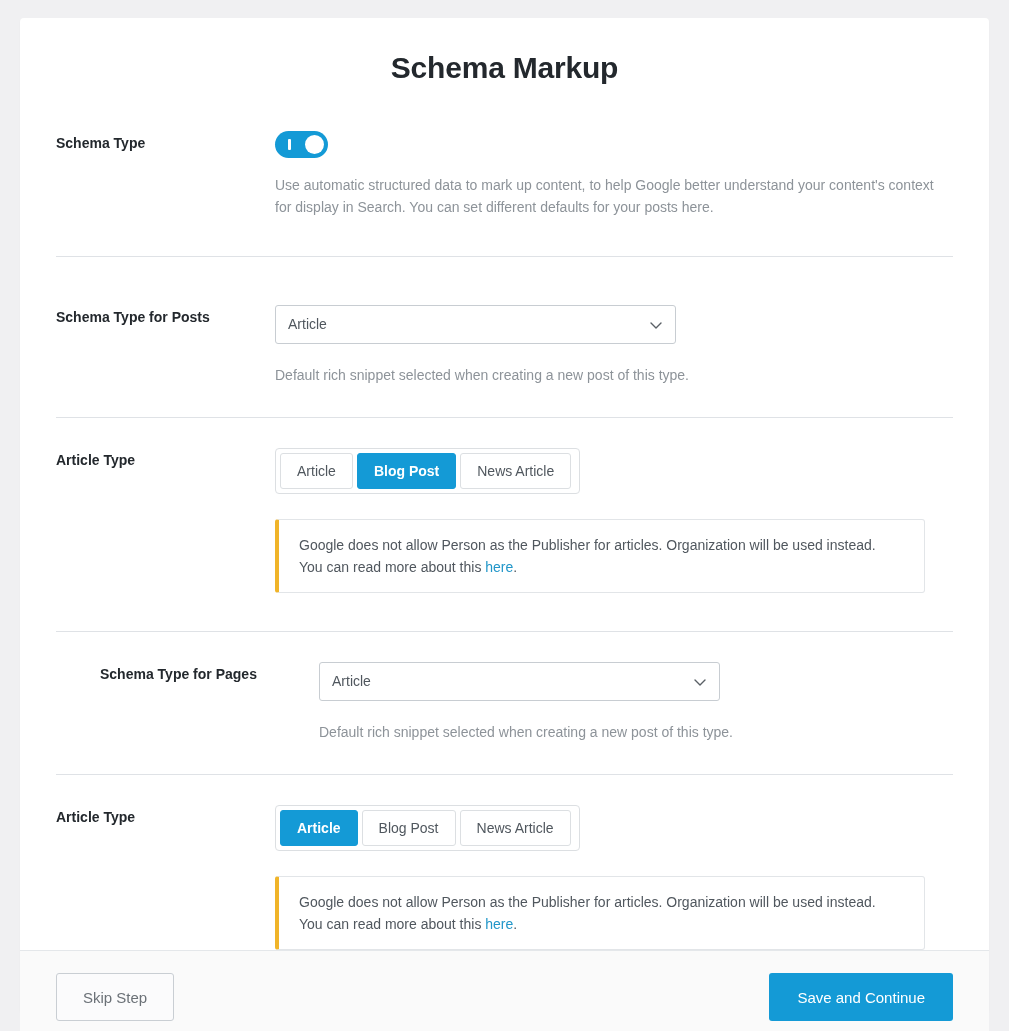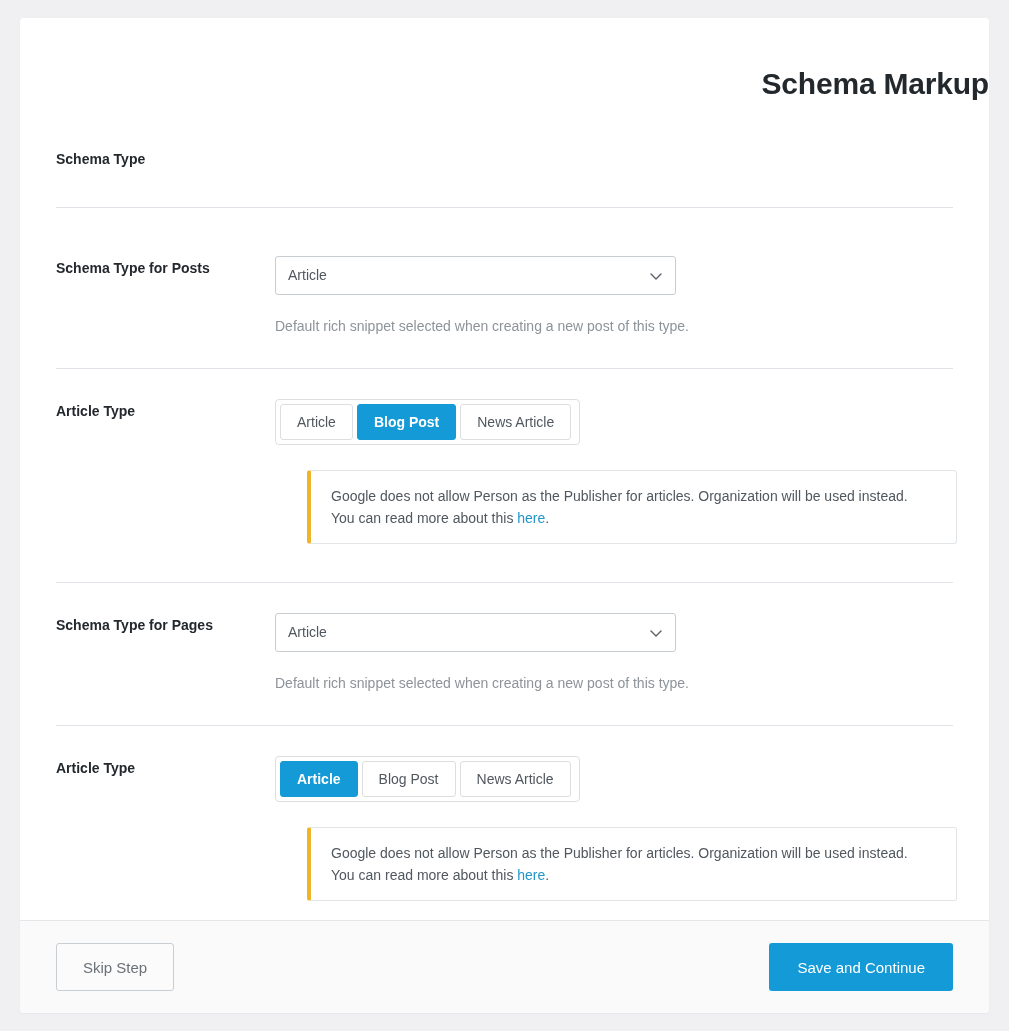--- a/index.html
+++ b/index.html
@@ -30,22 +30,22 @@
   }
 
   .card-body {
     flex: 1 1 auto;
     padding: 0 0 0 0;
     position: relative;
   }
 
   
   .header {
-    padding-top: 46px;
-    text-align: right;
+    padding-top: 30px;
+    text-align: center;
   }
   .page-title {
     font-size: 30px;
     font-weight: bold;
     color: #23282d;
     letter-spacing: -0.2px;
     margin: 0;
     line-height: 40px;
   }
   .page-subtitle {
@@ -186,21 +186,20 @@
 
   
   .notice {
     border: 1px solid #e2e5e8;
     border-left: 4px solid #f0b429;
     border-radius: 3px;
     background: #ffffff;
     padding: 14px 34px 14px 20px;
     width: 650px;
     box-sizing: border-box;
-    margin-left: 32px;
   }
   .notice-text {
     font-size: 14px;
     color: #50575e;
     line-height: 22px;
     margin: 0;
   }
   .notice-link {
     color: #2196c9;
     text-decoration: none;
@@ -249,20 +248,27 @@
 
 <div class="card">
   <div class="card-body">
 
     <div class="header">
       <div class="page-title">Schema Markup</div>
     </div>
 
     <div class="row" style="margin-top:43px;">
       <div class="row-label">Schema Type</div>
+      <div class="row-control">
+        <div class="toggle">
+          <span class="bar"></span>
+          <span class="knob"></span>
+        </div>
+        <div class="help-text" style="margin-top:16px;">Use automatic structured data to mark up content, to help Google better understand your content's context for display in Search. You can set different defaults for your posts here.</div>
+      </div>
     </div>
 
     <div class="divider" style="margin-top:38px;"></div>
 
     <div class="row" style="margin-top:48px;">
       <div class="row-label">Schema Type for Posts</div>
       <div class="row-control">
         <div class="select-wrap">
           <div class="select-box">Article</div>
           <span class="chevron">
@@ -286,21 +292,21 @@
           <div class="opt">News Article</div>
         </div>
         <div class="notice" style="margin-top:25px;">
           <p class="notice-text"><span>Google does not allow Person as the Publisher for articles. Organization will be used instead. You can read more about this </span><a class="notice-link">here</a><span>.</span></p>
         </div>
       </div>
     </div>
 
     <div class="divider" style="margin-top:38px;"></div>
 
-    <div class="row" style="margin-top:30px;">
+    <div class="row" style="margin-top:30px;margin-left:44px;">
       <div class="row-label">Schema Type for Pages</div>
       <div class="row-control">
         <div class="select-wrap">
           <div class="select-box">Article</div>
           <span class="chevron">
             <svg viewBox="0 0 16 16" width="16" height="16">
                 <path d="M3 6 L8 11 L13 6" fill="none" stroke="#5a6066" stroke-width="1.4" stroke-linecap="round" stroke-linejoin="round"></path>
               </svg>
           </span>
         </div>

